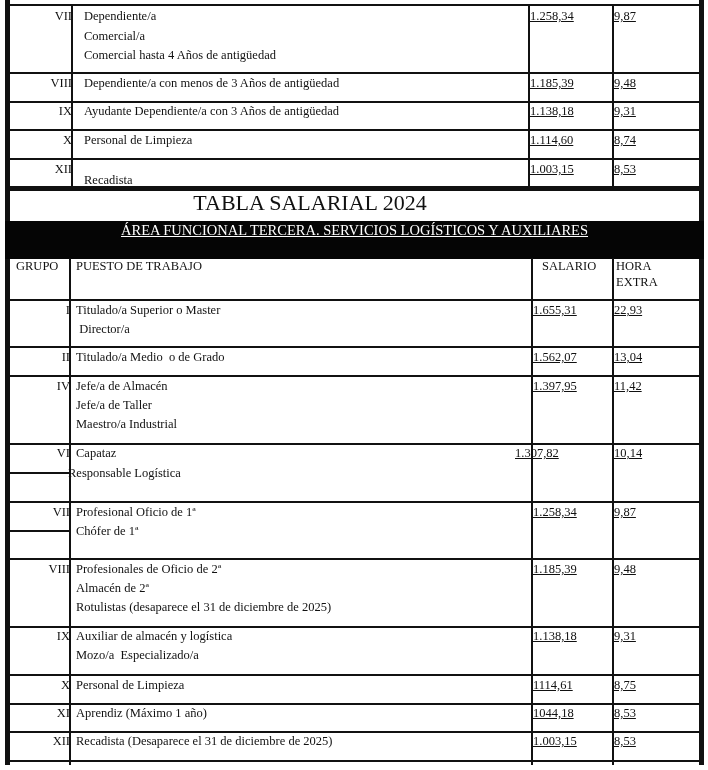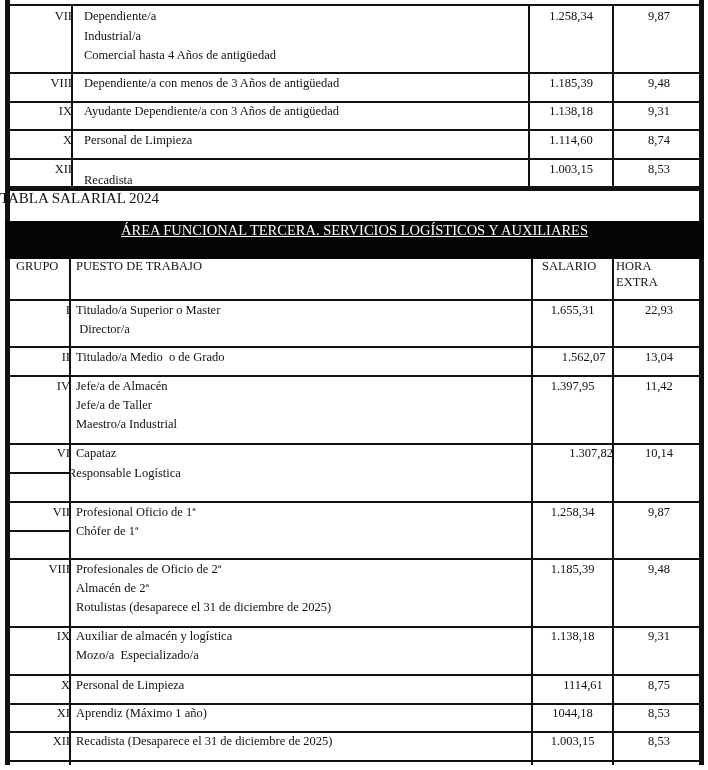--- a/index.html
+++ b/index.html
@@ -5,22 +5,22 @@
   html, body { margin:0; padding:0; background:#fff; }
   body { width:708px; height:770px; position:relative; overflow:hidden;
          font-family:"Liberation Serif", "DejaVu Serif", serif; color:#111; font-size:12.5px; }
   .abs { position:absolute; }
   .hl { position:absolute; height:2px; background:#111; }
   .vl { position:absolute; width:2px; background:#111; }
   .thick-left { position:absolute; left:5px; width:5px; background:#111; }
   .thick-right { position:absolute; right:4px; width:5px; background:#111; }
   .cell { position:absolute; line-height:20px; white-space:nowrap; }
   .grp { text-align:right; width:64px; }
-  .num { text-align:center; }
-  .title { position:absolute; left:0; width:620px; font-size:15px; }
+  .num { text-align:left;text-decoration:underline; }
+  .title { position:absolute; left:0; width:620px; text-align:center; font-size:22px; }
   .banner { position:absolute; left:5px; width:699px; height:38px; background:#050505; }
   .banner span { position:absolute; left:0; right:0; top:1px; text-align:center; color:#fff;
                  font-size:14.5px; text-decoration:underline; }
 </style>
 </head>
 <body>
 
 <div>
   <div class="thick-left" style="top:0;height:190px"></div>
   <div class="thick-right" style="top:0;height:190px"></div>
@@ -29,21 +29,21 @@
   <div class="hl" style="left:5px;width:699px;top:101px"></div>
   <div class="hl" style="left:5px;width:699px;top:129px"></div>
   <div class="hl" style="left:5px;width:699px;top:158px"></div>
   <div class="abs" style="left:5px;width:699px;top:186px;height:5px;background:#111"></div>
   <div class="vl" style="left:71px;top:4px;height:183px"></div>
   <div class="vl" style="left:528px;top:4px;height:183px"></div>
   <div class="vl" style="left:612px;top:4px;height:183px"></div>
 
   <div class="cell grp" style="left:8px;top:6px">VII</div>
   <div class="cell" style="left:84px;top:6px">Dependiente/a</div>
-  <div class="cell" style="left:84px;top:26px">Industrial/a</div>
+  <div class="cell" style="left:84px;top:26px">Comercial/a</div>
   <div class="cell" style="left:84px;top:45px">Comercial hasta 4 Años de antigüedad</div>
   <div class="cell num" style="left:530px;width:82px;top:6px">1.258,34</div>
   <div class="cell num" style="left:614px;width:90px;top:6px">9,87</div>
 
   <div class="cell grp" style="left:8px;top:73px">VIII</div>
   <div class="cell" style="left:84px;top:73px">Dependiente/a con menos de 3 Años de antigüedad</div>
   <div class="cell num" style="left:530px;width:82px;top:73px">1.185,39</div>
   <div class="cell num" style="left:614px;width:90px;top:73px">9,48</div>
 
   <div class="cell grp" style="left:8px;top:101px">IX</div>
@@ -109,21 +109,21 @@
   <div class="cell grp" style="left:6px;top:376px">IV</div>
   <div class="cell" style="left:76px;top:376px">Jefe/a de Almacén</div>
   <div class="cell" style="left:76px;top:395px">Jefe/a de Taller</div>
   <div class="cell" style="left:76px;top:414px">Maestro/a Industrial</div>
   <div class="cell num" style="left:533px;width:79px;top:376px">1.397,95</div>
   <div class="cell num" style="left:614px;width:90px;top:376px">11,42</div>
 
   <div class="cell grp" style="left:6px;top:443px">VI</div>
   <div class="cell" style="left:76px;top:443px">Capataz</div>
   <div class="cell" style="left:68px;top:463px">Responsable Logística</div>
-  <div class="cell num" style="left:562px;width:58px;top:443px">1.307,82</div>
+  <div class="cell num" style="left:515px;width:58px;top:443px">1.307,82</div>
   <div class="cell num" style="left:614px;width:90px;top:443px">10,14</div>
 
   <div class="cell grp" style="left:6px;top:502px">VII</div>
   <div class="cell" style="left:76px;top:502px">Profesional Oficio de 1ª</div>
   <div class="cell" style="left:76px;top:521px">Chófer de 1ª</div>
   <div class="cell num" style="left:533px;width:79px;top:502px">1.258,34</div>
   <div class="cell num" style="left:614px;width:90px;top:502px">9,87</div>
 
   <div class="cell grp" style="left:6px;top:559px">VIII</div>
   <div class="cell" style="left:76px;top:559px">Profesionales de Oficio de 2ª</div>

